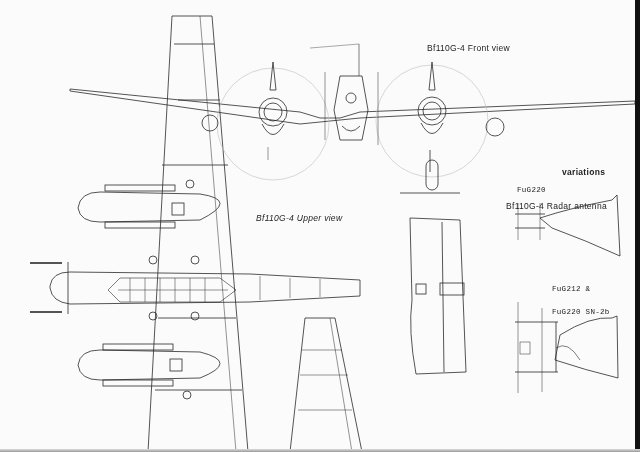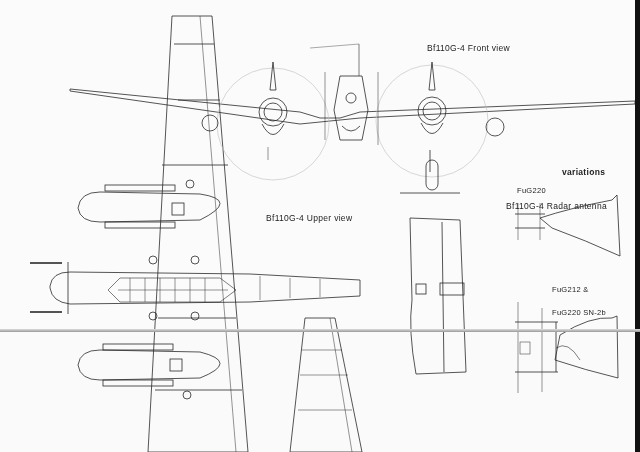--- a/index.html
+++ b/index.html
@@ -1,22 +1,22 @@
 <!DOCTYPE html>
 <html><head>
 <meta charset="utf-8">
 <style>
   html, body { margin: 0; padding: 0; }
   body { width: 640px; height: 452px; background: #fafafa; overflow: hidden; position: relative; font-family: "Liberation Sans", sans-serif; }
-  #sheet { position: absolute; left: 0; top: 0; width: 640px; height: 332px; background: #fbfbfb; }
+  #sheet { position: absolute; left: 0; top: 0; width: 640px; height: 452px; background: #fbfbfb; }
   #edge-right { position: absolute; right: 0; top: 0; width: 5px; height: 452px; background: #111; }
   #edge-bottom { position: absolute; left: 0; bottom: 0; width: 640px; height: 3px; background: linear-gradient(#ddd,#999); }
   svg { position: absolute; left: 0; top: 0; }
   .lbl { position: absolute; font-size: 8.5px; color: #222; letter-spacing: 0.3px; white-space: nowrap; }
-  .lbl-sm { font-size: 7.5px; }
+  .lbl-sm { font-size: 7.5px; font-family: Liberation Mono, monospace; }
 </style>
 </head>
 <body>
 
 <div id="sheet">
 
   <svg width="640" height="452" viewBox="0 0 640 452">
     <g fill="none" stroke="#2a2a2a" stroke-width="0.8">
 
       <g>
@@ -132,21 +132,21 @@
         <line x1="542" y1="308" x2="542" y2="392" stroke-width="0.5"></line>
         <line x1="515" y1="322" x2="558" y2="322"></line>
         <line x1="515" y1="372" x2="558" y2="372"></line>
         <rect x="520" y="342" width="10" height="12" stroke-width="0.5"></rect>
         <line x1="556" y1="322" x2="556" y2="372"></line>
       </g>
     </g>
   </svg>
 
   <div class="lbl" style="left:427px; top:43px;">Bf110G-4 Front view</div>
-  <div class="lbl" style="left:266px; top:213px;">Bf110G-4 Upper view</div>
+  <div class="lbl" style="left:256px; top:213px;font-style:italic;">Bf110G-4 Upper view</div>
   <div class="lbl" style="left:506px; top:157px;margin-top:44px;">Bf110G-4 Radar antenna</div>
   <div class="lbl" style="left:562px; top:167px;font-weight:bold;">variations</div>
   <div class="lbl lbl-sm" style="left:517px; top:186px;">FuG220</div>
   <div class="lbl lbl-sm" style="left:552px; top:285px;">FuG212 &amp;</div>
   <div class="lbl lbl-sm" style="left:552px; top:296px;margin-top:12px;">FuG220 SN-2b</div>
 
   <div id="edge-right"></div>
   <div id="edge-bottom"></div>
 </div>
 

